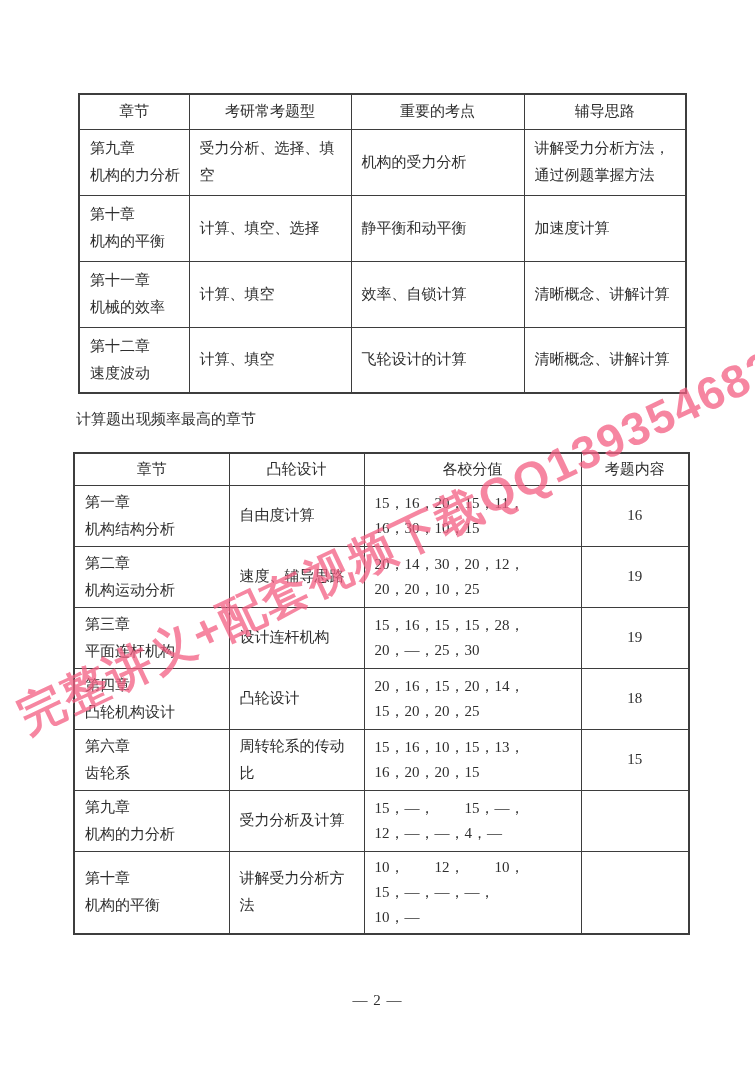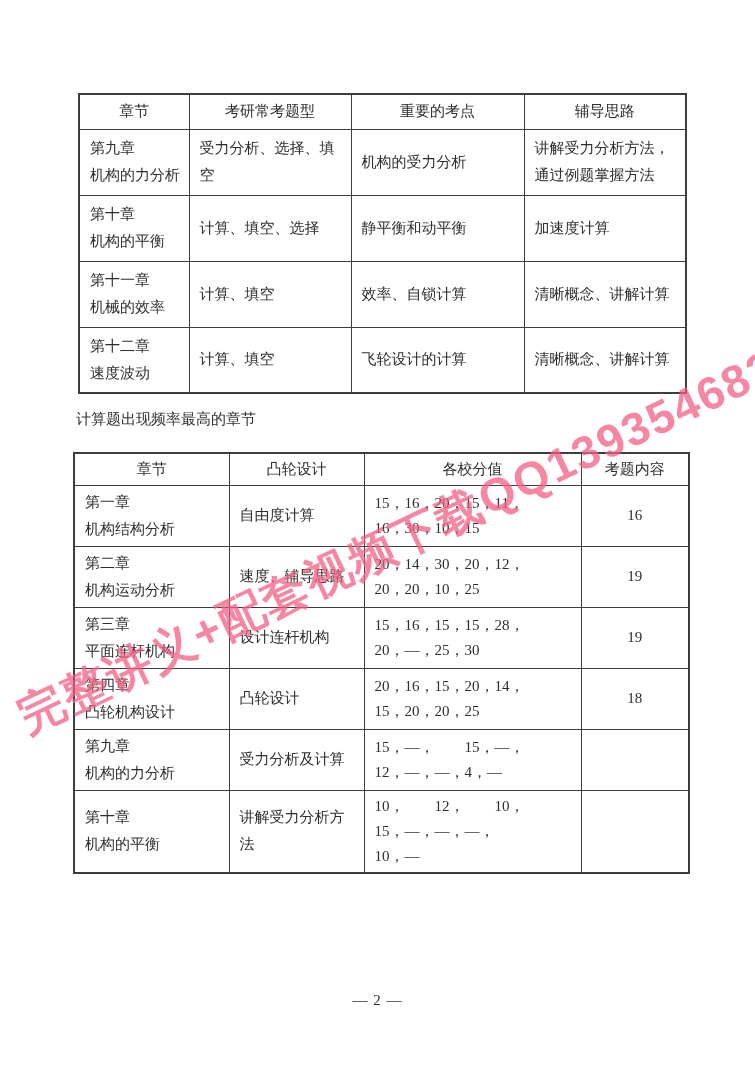--- a/index.html
+++ b/index.html
@@ -193,20 +193,36 @@
           <td class="col-scores">
             <div class="ln">20，16，15，20，14，</div>
             <div class="ln">15，20，20，25</div>
           </td>
           <td class="col-average">
             <div class="ln">18</div>
           </td>
         </tr>
         <tr>
           <td class="col-chapter">
+            <div class="ln">第六章</div>
+            <div class="ln">齿轮系</div>
+          </td>
+          <td class="col-content">
+            <div class="ln">周转轮系的传动比</div>
+          </td>
+          <td class="col-scores">
+            <div class="ln">15，16，10，15，13，</div>
+            <div class="ln">16，20，20，15</div>
+          </td>
+          <td class="col-average">
+            <div class="ln">15</div>
+          </td>
+        </tr>
+        <tr>
+          <td class="col-chapter">
             <div class="ln">第九章</div>
             <div class="ln">机构的力分析</div>
           </td>
           <td class="col-content">
             <div class="ln">受力分析及计算</div>
           </td>
           <td class="col-scores">
             <div class="ln">15，—，　　15，—，</div>
             <div class="ln">12，—，—，4，—</div>
           </td>

